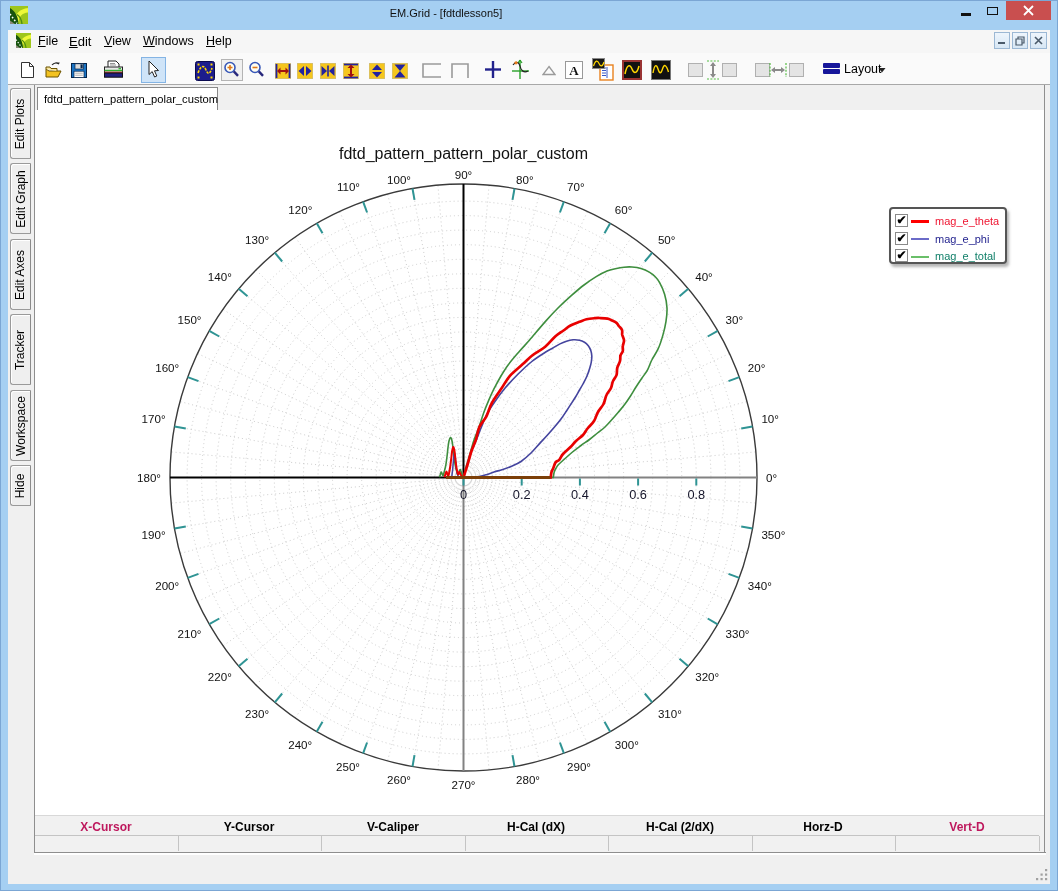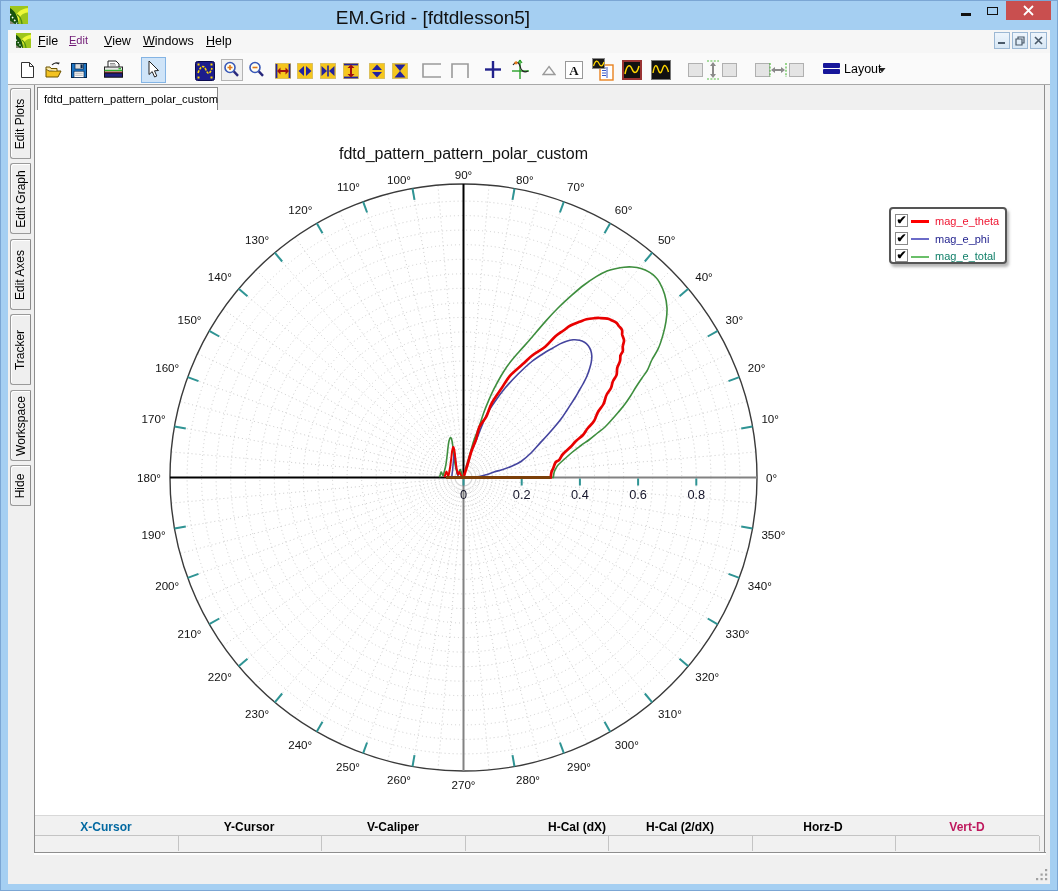--- a/index.html
+++ b/index.html
@@ -8,41 +8,41 @@
 <div class="abs" style="left:0;top:0;width:1058px;height:891px;background:#a5cff2;border:1px solid #7ba6d4;box-sizing:border-box"></div>
 
 <svg class="abs" style="left:10px;top:6px" width="18" height="18" viewBox="0 0 18 18">
  <rect width="18" height="18" fill="#9ec61c"></rect>
  <path d="M18 2 C10 3,5 7,3 18 L8 18 C9 10,12 7,18 6.5 Z" fill="#eef838"></path>
  <path d="M0 2 C5 5,8 10,8.5 18 L0 18 Z" fill="#17540e"></path>
  <path d="M12 18 C11.5 13.5,10 10.5,7 8.5" fill="none" stroke="#4f8f14" stroke-width="1.4"></path>
  <path d="M0 8 L7 17.5" stroke="#fff" stroke-width="1.5" stroke-dasharray="1.6 2"></path>
  <path d="M0 14.5 L5 18 L0 18 Z" fill="#8a8a78"></path>
 </svg>
-<div class="abs" style="left:4px;top:7px;width:858px;text-align:center;font-size:19px;color:#111">EM.Grid - [fdtdlesson5]</div>
+<div class="abs" style="left:17px;top:7px;width:858px;text-align:center;font-size:11px;color:#111">EM.Grid - [fdtdlesson5]</div>
 <div class="abs" style="left:961px;top:13px;width:10px;height:2.5px;background:#111"></div>
 <div class="abs" style="left:987px;top:7px;width:11px;height:8px;border:1.5px solid #111;box-sizing:border-box"></div>
 <div class="abs" style="left:1006px;top:1px;width:45px;height:19px;background:#c94f4f"></div>
 <svg class="abs" style="left:1023px;top:5px" width="11" height="11" viewBox="0 0 11 11">
     <path d="M1 1 L10 10 M10 1 L1 10" stroke="#fff" stroke-width="1.8"></path>
   </svg>
 
 <div class="abs" style="left:8px;top:30px;width:1042px;height:854px;background:#f0f0f0"></div>
 
 <div class="abs" style="left:8px;top:30px;width:1042px;height:23px;background:#f6f6f6"></div>
 <svg class="abs" style="left:16px;top:33px" width="15" height="15" viewBox="0 0 18 18">
  <rect width="18" height="18" fill="#9ec61c"></rect>
  <path d="M18 2 C10 3,5 7,3 18 L8 18 C9 10,12 7,18 6.5 Z" fill="#eef838"></path>
  <path d="M0 2 C5 5,8 10,8.5 18 L0 18 Z" fill="#17540e"></path>
  <path d="M12 18 C11.5 13.5,10 10.5,7 8.5" fill="none" stroke="#4f8f14" stroke-width="1.4"></path>
  <path d="M0 8 L7 17.5" stroke="#fff" stroke-width="1.5" stroke-dasharray="1.6 2"></path>
  <path d="M0 14.5 L5 18 L0 18 Z" fill="#8a8a78"></path>
 </svg>
 <div class="abs" style="left:38px;top:34px;font-size:12.5px;color:#000"><u>F</u>ile</div>
-<div class="abs" style="left:69px;top:34px;font-size:11px;color:#701a75"><u>E</u>dit</div>
+<div class="abs" style="left:69px;top:34px;font-size:13px;color:#000000"><u>E</u>dit</div>
 <div class="abs" style="left:104px;top:34px;font-size:12.5px;color:#000"><u>V</u>iew</div>
 <div class="abs" style="left:143px;top:34px;font-size:12.5px;color:#000"><u>W</u>indows</div>
 <div class="abs" style="left:206px;top:34px;font-size:12.5px;color:#000"><u>H</u>elp</div>
 
 <div class="abs" style="left:994px;top:32px;width:16px;height:17px;background:linear-gradient(#eef5fc,#d7e7f5);border:1px solid #9cb8d4;box-sizing:border-box"></div>
 <div class="abs" style="left:998px;top:42px;width:7px;height:2px;background:#4a5a6a"></div>
 <div class="abs" style="left:1012px;top:32px;width:16px;height:17px;background:linear-gradient(#eef5fc,#d7e7f5);border:1px solid #9cb8d4;box-sizing:border-box"></div>
 <svg class="abs" style="left:1015px;top:36px" width="10" height="10" viewBox="0 0 10 10">
     <path d="M3 3 V1 H9 V7 H7 M1 3 H7 V9 H1 Z" fill="none" stroke="#4a5a6a" stroke-width="1.2"></path>
   </svg>
@@ -435,24 +435,24 @@
  <div style="position:absolute;left:4px;top:22.5px;width:13px;height:13px;background:#fff;border:1px solid #8a8a8a;box-sizing:border-box;font:bold 12px 'Liberation Sans';line-height:10px;text-align:center">✔</div>
  <div style="position:absolute;left:20px;top:29px;width:18px;height:2px;background:#6b6bc8"></div>
  <div style="position:absolute;left:44px;top:23.5px;font:11px 'Liberation Sans',sans-serif;color:#24248f">mag_e_phi</div>
  <div style="position:absolute;left:4px;top:40px;width:13px;height:13px;background:#fff;border:1px solid #8a8a8a;box-sizing:border-box;font:bold 12px 'Liberation Sans';line-height:10px;text-align:center">✔</div>
  <div style="position:absolute;left:20px;top:46.5px;width:18px;height:2px;background:#6abf69"></div>
  <div style="position:absolute;left:44px;top:41px;font:11px 'Liberation Sans',sans-serif;color:#12806a">mag_e_total</div>
 </div>
 
 <div style="position:absolute;left:35px;top:815px;width:1009px;height:1px;background:#d8d8d8"></div>
 <div style="position:absolute;left:35px;top:816px;width:1009px;height:36px;background:#f1f1f1"></div>
-<div style="position:absolute;left:36px;top:820px;width:140px;text-align:center;font:bold 12px 'Liberation Sans',sans-serif;color:#0369a1">X-Cursor</div>
+<div style="position:absolute;left:36px;top:820px;width:140px;text-align:center;font:bold 12px 'Liberation Sans',sans-serif;color:#be185d">X-Cursor</div>
 <div style="position:absolute;left:179px;top:820px;width:140px;text-align:center;font:bold 12px 'Liberation Sans',sans-serif;color:#000">Y-Cursor</div>
 <div style="position:absolute;left:323px;top:820px;width:140px;text-align:center;font:bold 12px 'Liberation Sans',sans-serif;color:#000">V-Caliper</div>
-<div style="position:absolute;left:466px;top:820px;width:140px;text-align:right;font:bold 12px 'Liberation Sans',sans-serif;color:#000">H-Cal (dX)</div>
+<div style="position:absolute;left:466px;top:820px;width:140px;text-align:center;font:bold 12px 'Liberation Sans',sans-serif;color:#000">H-Cal (dX)</div>
 <div style="position:absolute;left:610px;top:820px;width:140px;text-align:center;font:bold 12px 'Liberation Sans',sans-serif;color:#000">H-Cal (2/dX)</div>
 <div style="position:absolute;left:753px;top:820px;width:140px;text-align:center;font:bold 12px 'Liberation Sans',sans-serif;color:#000">Horz-D</div>
 <div style="position:absolute;left:897px;top:820px;width:140px;text-align:center;font:bold 12px 'Liberation Sans',sans-serif;color:#be185d">Vert-D</div>
 <div style="position:absolute;left:35px;top:834.5px;width:1004px;height:1px;background:#c4c4c4"></div>
 <div style="position:absolute;left:177.5px;top:836px;width:1px;height:15px;background:#c4c4c4"></div>
 <div style="position:absolute;left:321.0px;top:836px;width:1px;height:15px;background:#c4c4c4"></div>
 <div style="position:absolute;left:464.5px;top:836px;width:1px;height:15px;background:#c4c4c4"></div>
 <div style="position:absolute;left:608.0px;top:836px;width:1px;height:15px;background:#c4c4c4"></div>
 <div style="position:absolute;left:751.5px;top:836px;width:1px;height:15px;background:#c4c4c4"></div>
 <div style="position:absolute;left:895.0px;top:836px;width:1px;height:15px;background:#c4c4c4"></div>

